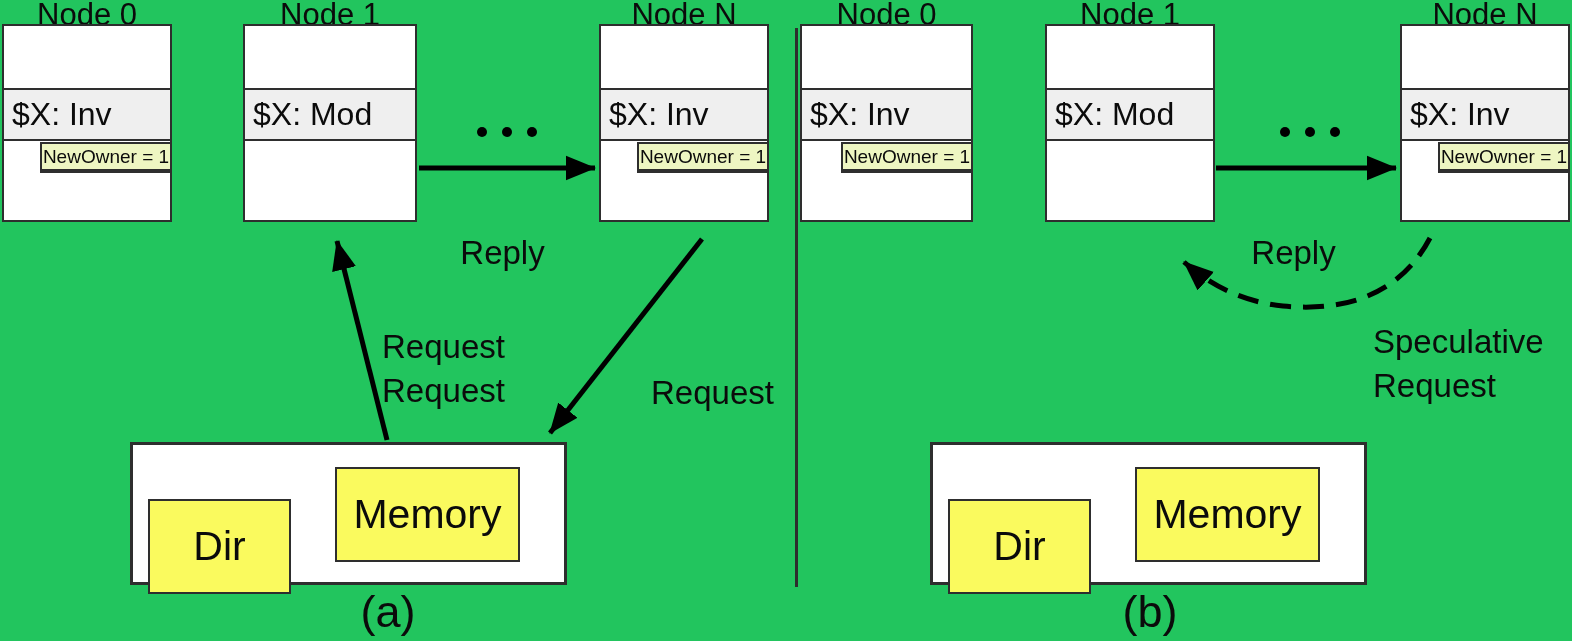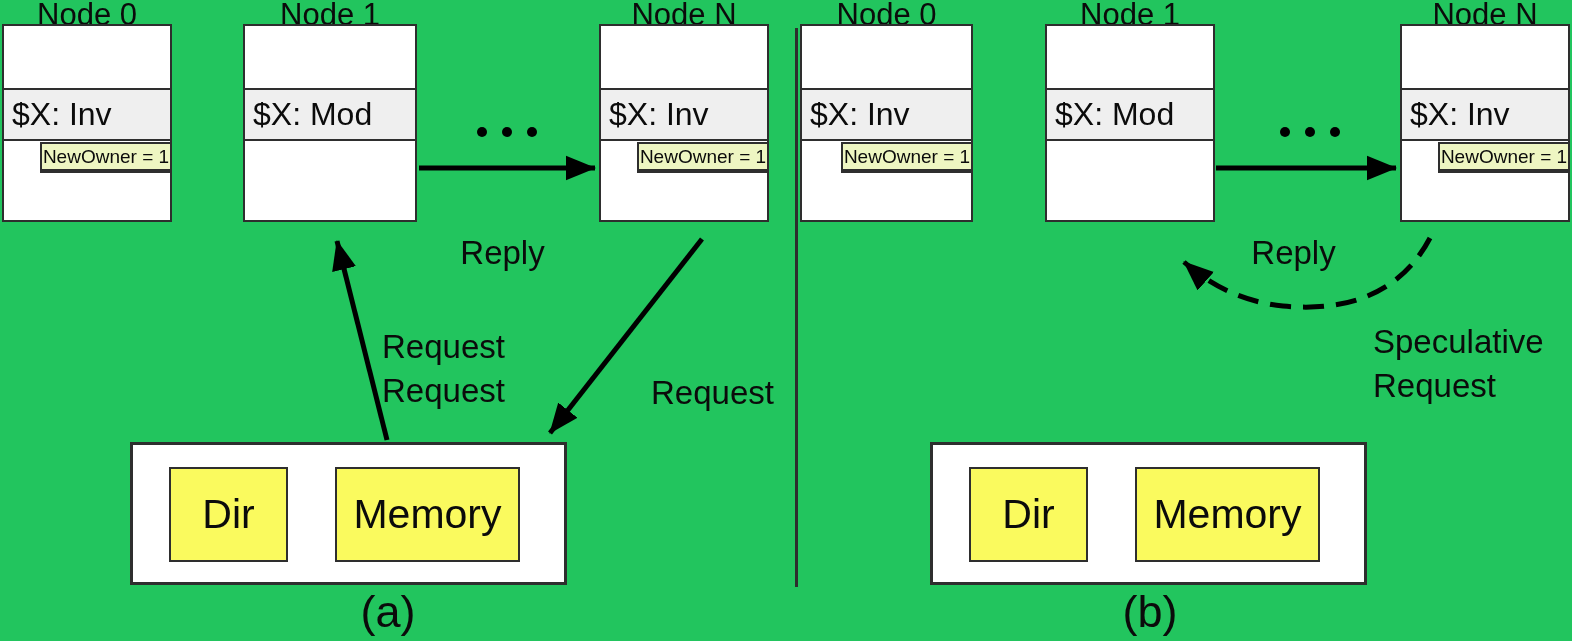--- a/index.html
+++ b/index.html
@@ -43,21 +43,21 @@
 
   .mem-unit{
     position:absolute;top:442px;width:437px;height:143px;background:#ffffff;
     border:3px solid var(--line);box-sizing:border-box;
   }
   .mem-box{
     position:absolute;top:22px;height:95px;background:var(--memory-fill);
     border:2px solid var(--line);box-sizing:border-box;
     display:flex;align-items:center;justify-content:center;font-size:41px;
   }
-  .mem-dir{left:36px;width:119px;}
+  .mem-dir{left:15px;width:143px;margin-top:32px;}
   .mem-mem{left:202px;width:185px;}
 
   .caption{position:absolute;top:586px;width:160px;font-size:45px;text-align:center;}
 
   .divider{position:absolute;left:795px;top:28px;width:3px;height:559px;background:var(--line);}
 </style>
 </head>
 <body>
 
 <div class="stage">

